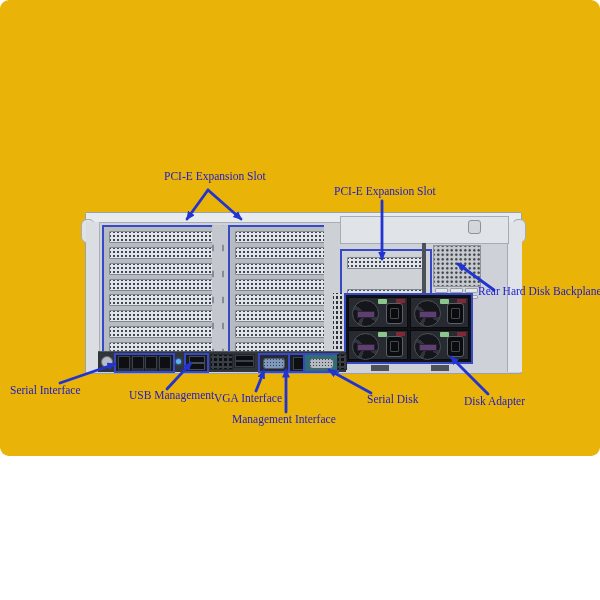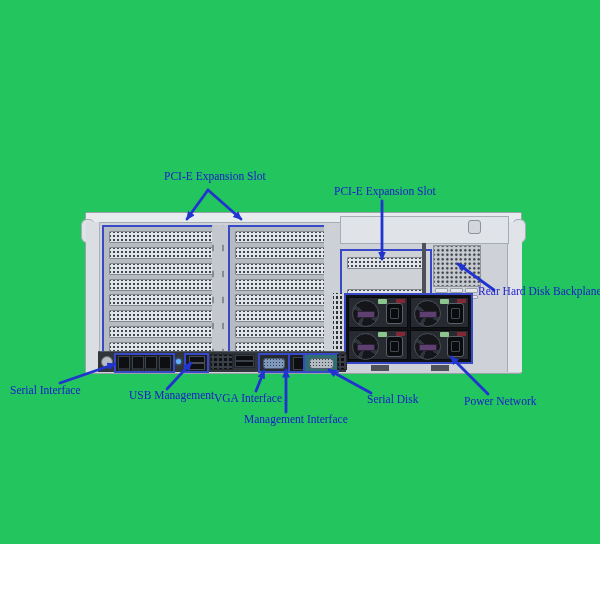--- a/index.html
+++ b/index.html
@@ -1,17 +1,17 @@
 <!DOCTYPE html>
 <html><head>
 <meta charset="utf-8">
 <style>
   html,body{margin:0;padding:0;background:#fff;}
-  .stage{position:relative;width:600px;height:544px;background:#22c55e;overflow:hidden;
-         font-family:"Liberation Serif",serif;}
+  .stage{position:relative;width:600px;height:456px;background:#eab308;overflow:hidden;
+         font-family:"Liberation Serif",serif;border-radius:9px;}
   
   .chassis{position:absolute;left:85px;top:212px;width:435px;height:160px;
            background:#ced2d8;border:1px solid #9ba1a9;border-radius:2px;}
   .top-rail{position:absolute;left:0;top:0;width:100%;height:9px;background:#e8ebee;
             border-bottom:1px solid #a6acb4;}
   .ear{position:absolute;top:6px;width:12px;height:22px;background:#dfe2e6;
        border:1px solid #a6acb4;border-radius:6px;}
   .ear-left{left:-5px;} .ear-right{right:-5px;}
   .left-rail{position:absolute;left:0;top:9px;width:13px;height:150px;background:#dadde2;
              border-right:1px solid #aab0b7;}
@@ -246,17 +246,17 @@
     <line x1="371" y1="393" x2="329" y2="370" marker-end="url(#ah)"></line>
     <line x1="488" y1="394" x2="451" y2="357" marker-end="url(#ah)"></line>
   </svg>
 
   <div class="callout" style="left:164px;top:170px">PCI-E Expansion Slot</div>
   <div class="callout" style="left:334px;top:185px">PCI-E Expansion Slot</div>
   <div class="callout" style="left:478px;top:285px">Rear Hard Disk Backplane</div>
   <div class="callout" style="left:10px;top:384px">Serial Interface</div>
   <div class="callout" style="left:129px;top:389px">USB Management</div>
   <div class="callout" style="left:214px;top:392px">VGA Interface</div>
-  <div class="callout" style="left:244px;top:413px">Management Interface</div>
+  <div class="callout" style="left:232px;top:413px">Management Interface</div>
   <div class="callout" style="left:367px;top:393px">Serial Disk</div>
-  <div class="callout" style="left:464px;top:395px">Power Network</div>
+  <div class="callout" style="left:464px;top:395px">Disk Adapter</div>
 
 </div>
 
 </body></html>

